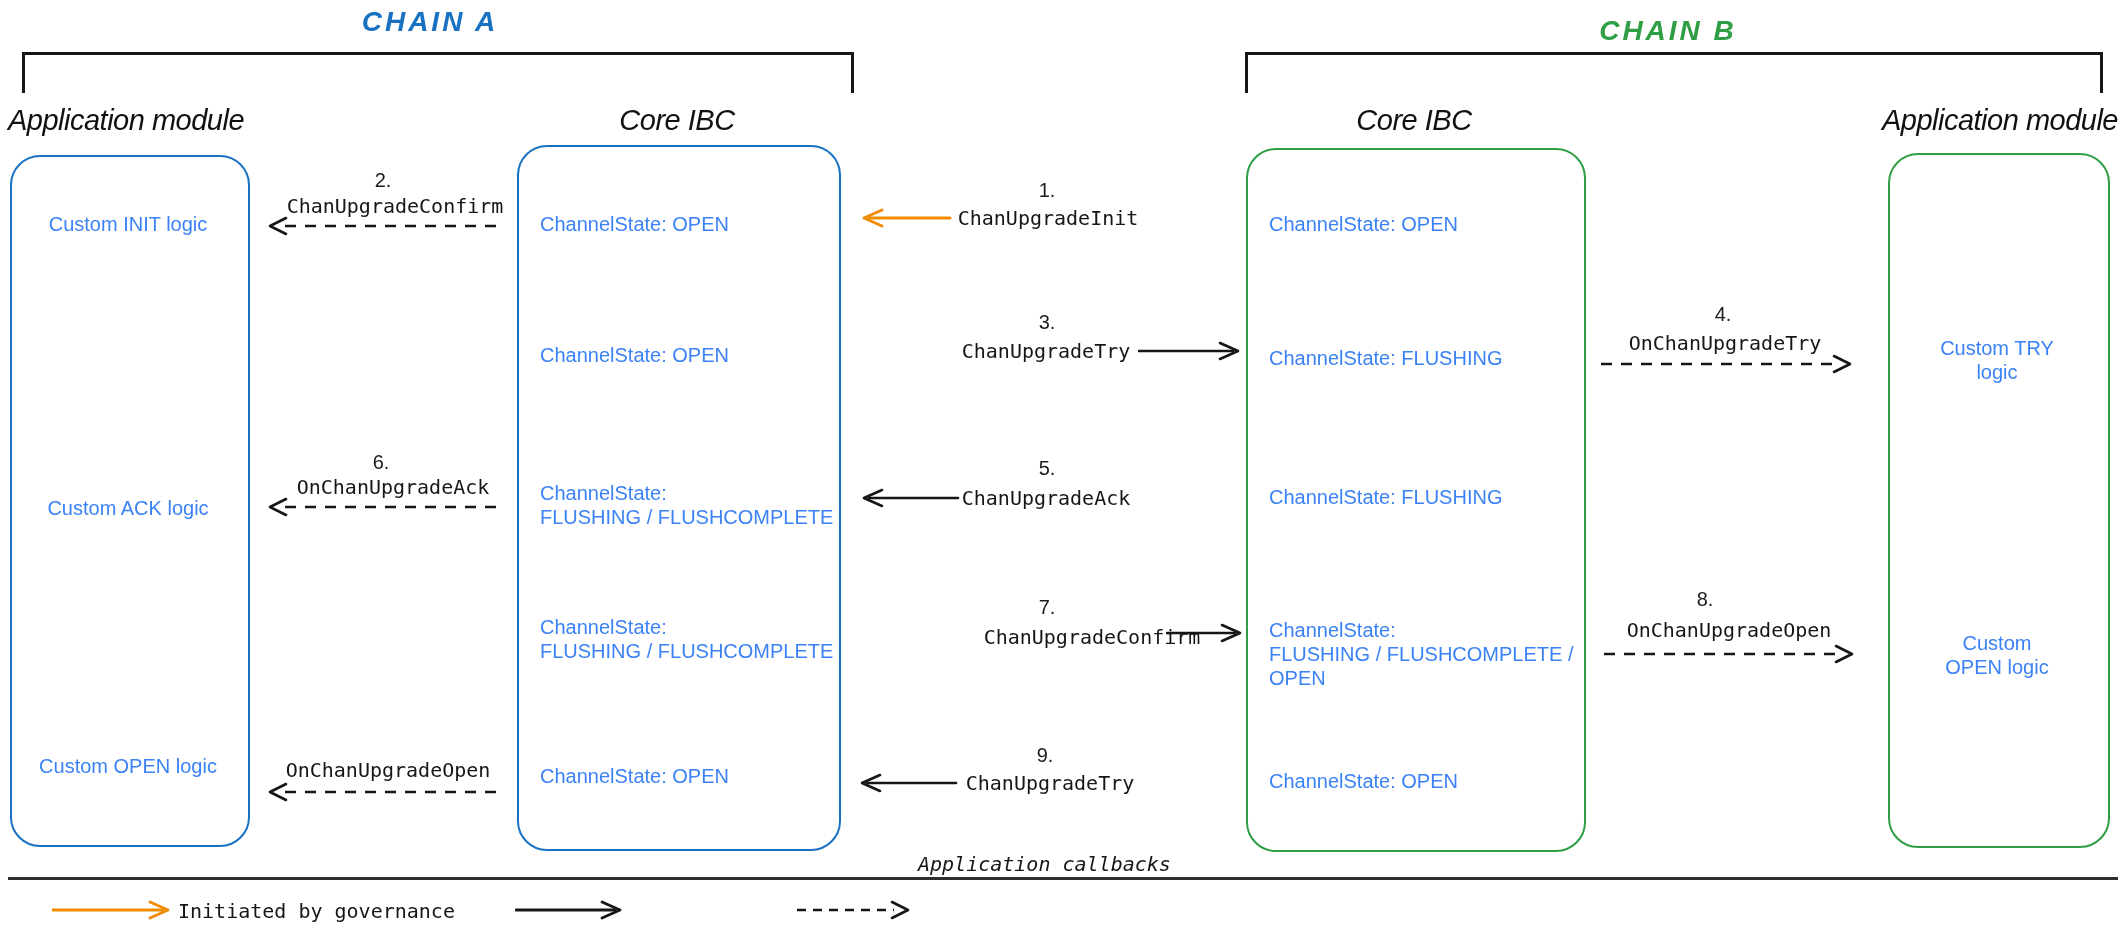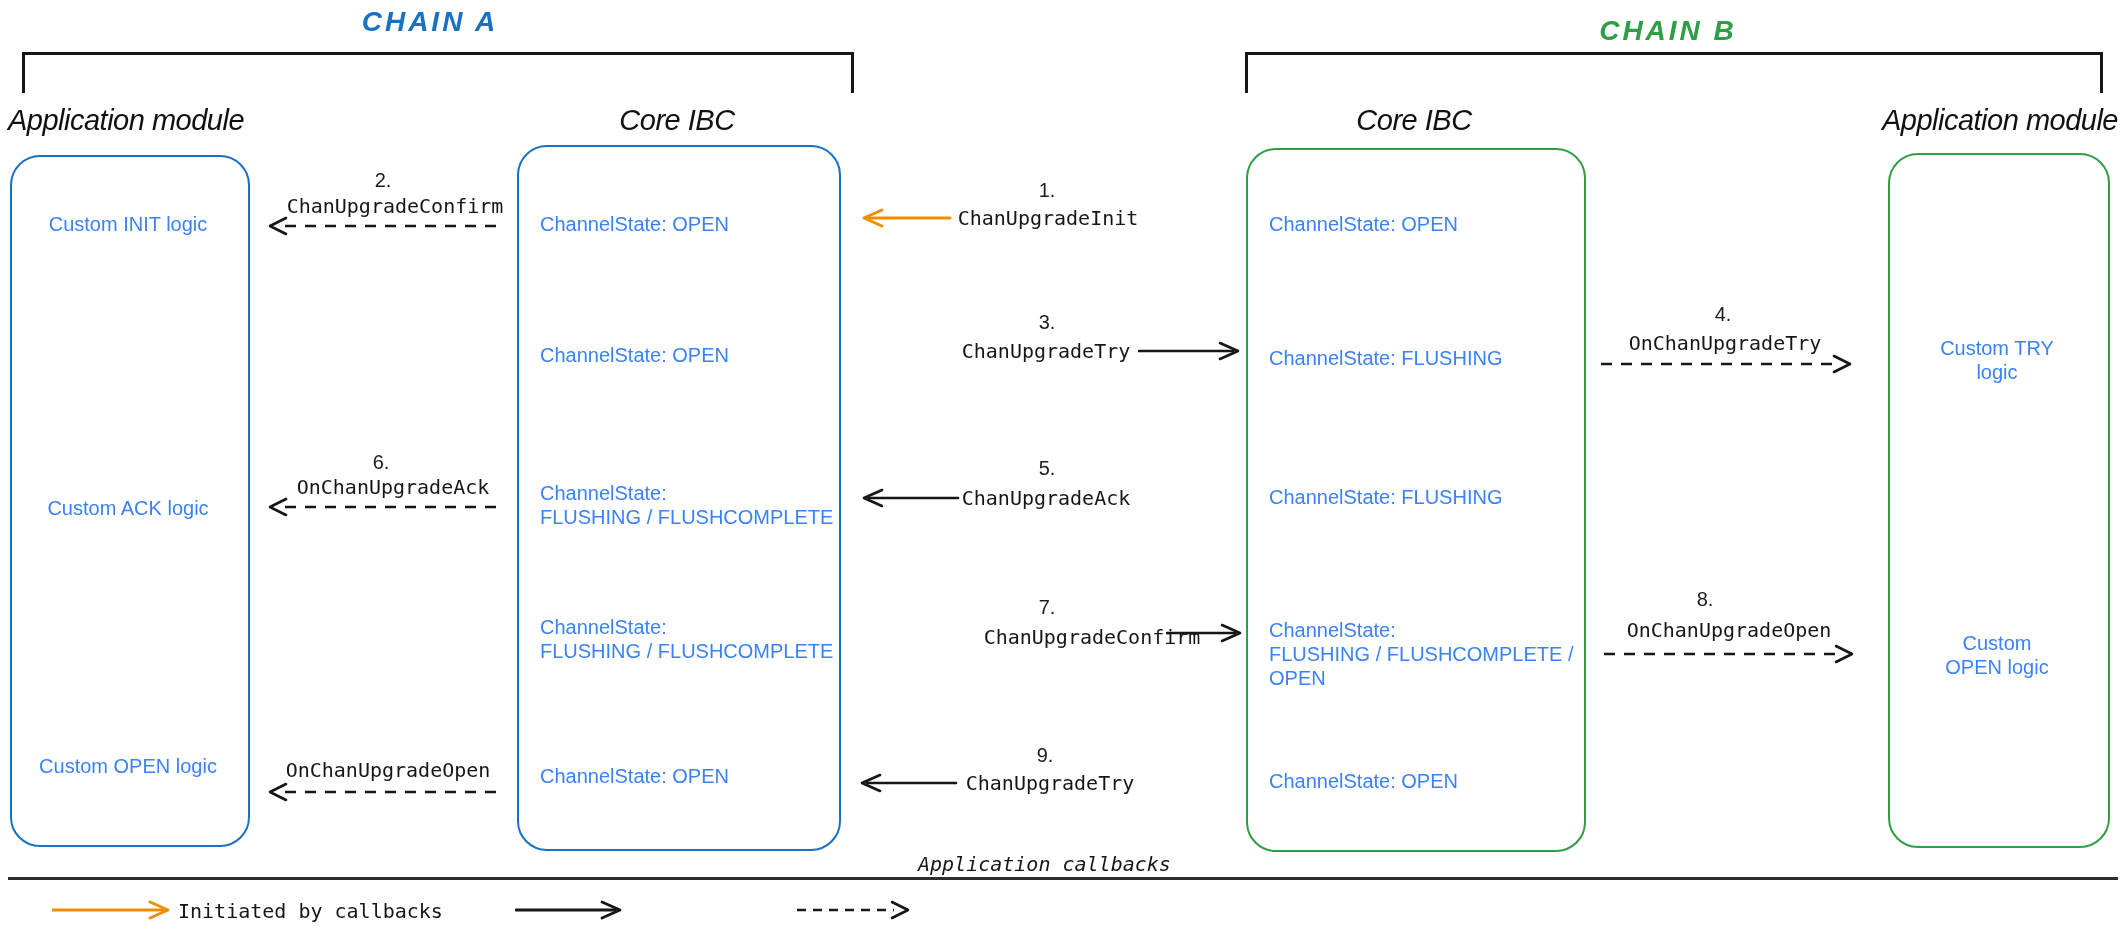--- a/index.html
+++ b/index.html
@@ -146,21 +146,21 @@
     <line x1="228" y1="11" x2="16" y2="11" stroke="#161616" stroke-width="2.6" stroke-dasharray="11 9"></line>
     <polyline points="18,3 2,11 18,19" fill="none" stroke="#161616" stroke-width="2.6" stroke-linejoin="round" stroke-linecap="round"></polyline>
   </svg>
 
   <div class="abs divider" style="left:8px;top:877px;width:2110px;"></div>
 
   <svg class="abs" style="left:52px;top:899px;" width="118" height="22">
     <line x1="1" y1="11" x2="111" y2="11" stroke="#f08c00" stroke-width="3" stroke-linecap="round"></line>
     <polyline points="98,3 116,11 98,19" fill="none" stroke="#f08c00" stroke-width="3" stroke-linejoin="round" stroke-linecap="round"></polyline>
   </svg>
-  <div class="abs legend-label" style="left:178px;top:911px;">Initiated by callbacks</div>
+  <div class="abs legend-label" style="left:178px;top:911px;">Initiated by governance</div>
 
   <svg class="abs" style="left:515px;top:899px;" width="107" height="22">
     <line x1="1" y1="11" x2="100" y2="11" stroke="#161616" stroke-width="2.8" stroke-linecap="round"></line>
     <polyline points="87,3 105,11 87,19" fill="none" stroke="#161616" stroke-width="2.8" stroke-linejoin="round" stroke-linecap="round"></polyline>
   </svg>
   <div class="abs legend-label" style="left:628px;top:911px;margin-top:36px;">Relayer</div>
 
   <svg class="abs" style="left:796px;top:899px;" width="114" height="22">
     <line x1="1" y1="11" x2="98" y2="11" stroke="#161616" stroke-width="2.6" stroke-dasharray="9 7"></line>
     <polyline points="96,3 112,11 96,19" fill="none" stroke="#161616" stroke-width="2.6" stroke-linejoin="round" stroke-linecap="round"></polyline>

